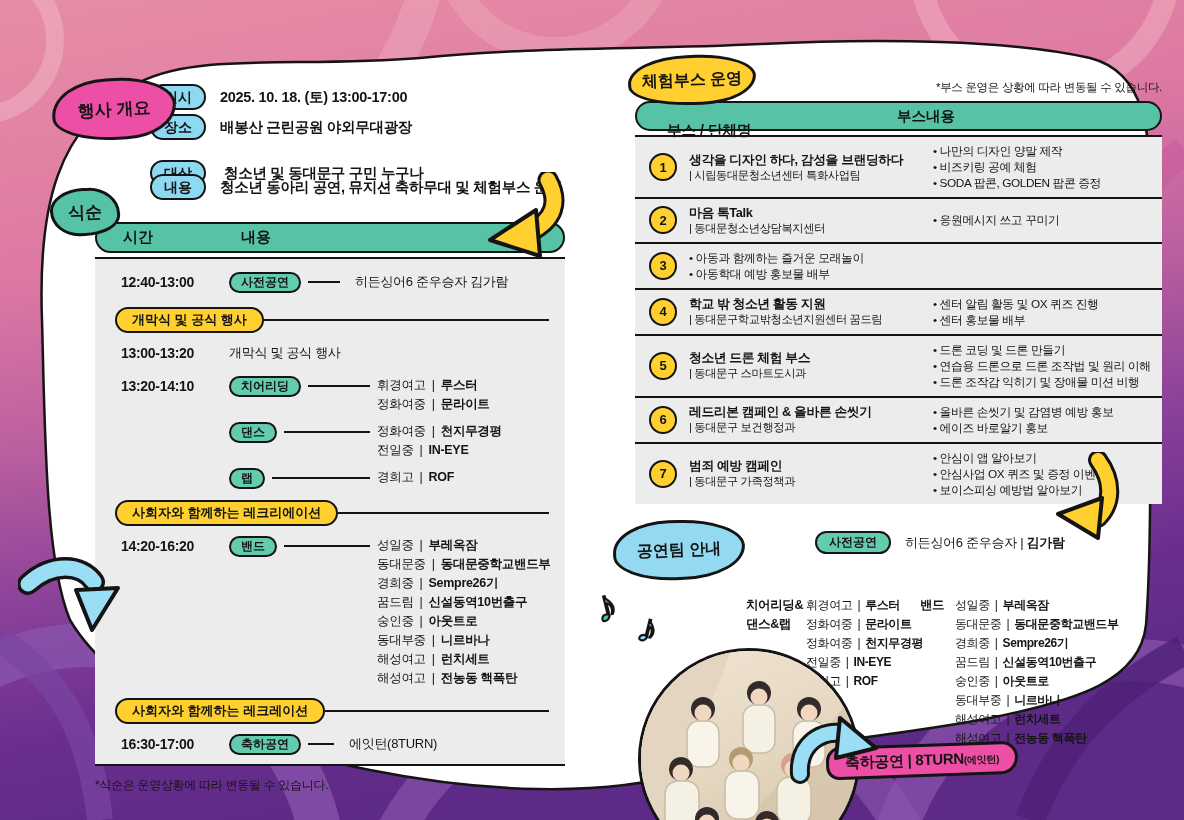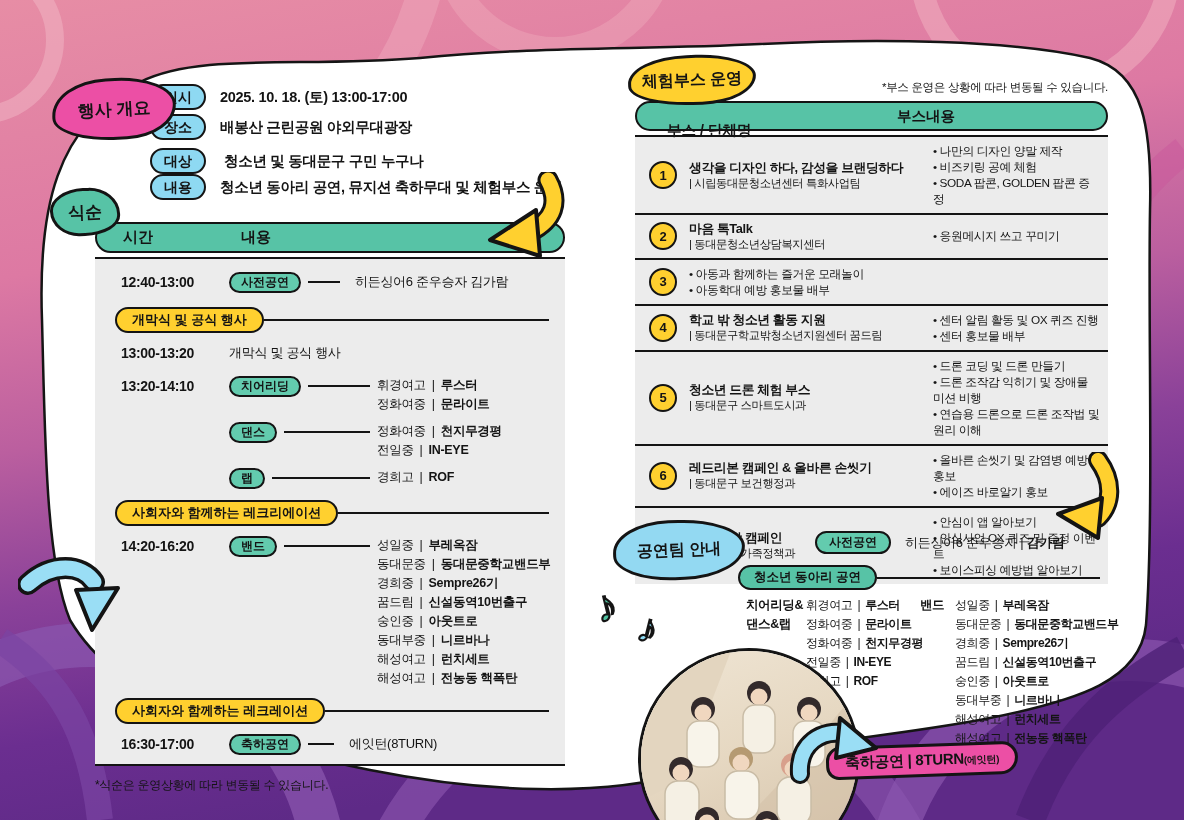--- a/index.html
+++ b/index.html
@@ -38,21 +38,21 @@
   .itemcol b{letter-spacing:-0.3px;}
   .sep{margin:0 6px;font-weight:normal;color:#141414;}
   .ptext{font-size:13px;line-height:20px;letter-spacing:-0.3px;}
   .section{display:flex;align-items:center;margin:4px 0 10px -6px;}
   .spill{background:#ffd02f;border:2.5px solid #141414;border-radius:16px;font-weight:bold;font-size:13px;
          padding:2px 15px;line-height:18px;white-space:nowrap;}
   .section .sline{flex:1;border-top:2px solid #141414;margin:0 6px 0 0;}
   .footnote{font-size:12px;font-weight:500;margin-top:11px;letter-spacing:-0.3px;}
 
   
-  .bcol{position:absolute;left:635px;top:80px;width:473px;z-index:4;}
+  .bcol{position:absolute;left:635px;top:80px;width:527px;z-index:4;}
   .bnote{text-align:right;font-size:11.5px;font-weight:500;letter-spacing:-0.3px;margin-bottom:6px;}
   .bhdr{display:flex;align-items:center;background:#57c3a6;border:2.5px solid #141414;border-radius:18px;
         height:26px;font-weight:bold;font-size:14.5px;padding-left:30px;}
   .bhdr .c1{width:230px;margin-top:28px;}
   .brow{display:flex;align-items:center;gap:12px;padding:6px 8px 6px 14px;}
   .brow + .brow{border-top:2px solid #141414;}
   .bnum{width:24px;height:24px;border-radius:50%;background:#ffd02f;border:2px solid #141414;flex:none;
         display:flex;align-items:center;justify-content:center;font-weight:bold;font-size:13px;}
   .btitle{width:232px;flex:none;}
   .btitle .t{font-weight:bold;font-size:12.8px;line-height:16px;letter-spacing:-0.4px;}
@@ -130,21 +130,21 @@
   </div>
 
   <div class="ov-row" style="top:84px;">
     <span class="ov-pill">일시</span>
     <span class="ov-val">2025. 10. 18. (토) 13:00-17:00</span>
   </div>
   <div class="ov-row" style="top:114px;">
     <span class="ov-pill">장소</span>
     <span class="ov-val">배봉산 근린공원 야외무대광장</span>
   </div>
-  <div class="ov-row" style="top:148px;gap:18px;">
+  <div class="ov-row" style="top:160px;gap:18px;">
     <span class="ov-pill">대상</span>
     <span class="ov-val">청소년 및 동대문구 구민 누구나</span>
   </div>
   <div class="ov-row" style="top:174px;">
     <span class="ov-pill">내용</span>
     <span class="ov-val">청소년 동아리 공연, 뮤지션 축하무대 및 체험부스 운영</span>
   </div>
 
   <div class="blob blob-teal abs" style="left:50px;top:188px;width:64px;height:42px;font-size:17px;">
     <span>식순</span>
@@ -311,22 +311,22 @@
       </div>
 
       <div class="brow">
         <span class="bnum">5</span>
         <div class="btitle">
           <div class="t">청소년 드론 체험 부스</div>
           <div class="o">| 동대문구 스마트도시과</div>
         </div>
         <div class="bullets">
           <div>드론 코딩 및 드론 만들기</div>
+          <div>연습용 드론으로 드론 조작법 및 원리 이해</div>
           <div>드론 조작감 익히기 및 장애물 미션 비행</div>
-          <div>연습용 드론으로 드론 조작법 및 원리 이해</div>
         </div>
       </div>
 
       <div class="brow">
         <span class="bnum">6</span>
         <div class="btitle">
           <div class="t">레드리본 캠페인 &amp; 올바른 손씻기</div>
           <div class="o">| 동대문구 보건행정과</div>
         </div>
         <div class="bullets">
@@ -352,24 +352,20 @@
 
   <div class="blob blob-blue abs" style="left:613px;top:520px;width:126px;height:54px;font-size:16px;">
     <span>공연팀 안내</span>
   </div>
 
   <div class="pre-row">
     <span class="tag" style="border-radius:14px;padding:2px 12px;">사전공연</span>
     <span class="pre-text"><span>히든싱어6 준우승자 | </span><b>김가람</b></span>
   </div>
 
-  <div class="club-row">
-    <span class="club-pill">청소년 동아리 공연</span>
-    <span class="sline"></span>
-  </div>
 
   <div class="abs tlabel" style="left:746px;top:596px;">
     <div>치어리딩&amp;</div>
     <div>댄스&amp;랩</div>
   </div>
   <div class="abs tlist" style="left:806px;top:596px;">
     <div><span>휘경여고</span><span class="sep">|</span><b>루스터</b></div>
     <div><span>정화여중</span><span class="sep">|</span><b>문라이트</b></div>
     <div><span>정화여중</span><span class="sep">|</span><b>천지무경평</b></div>
     <div><span>전일중</span><span class="sep">|</span><b>IN-EYE</b></div>

